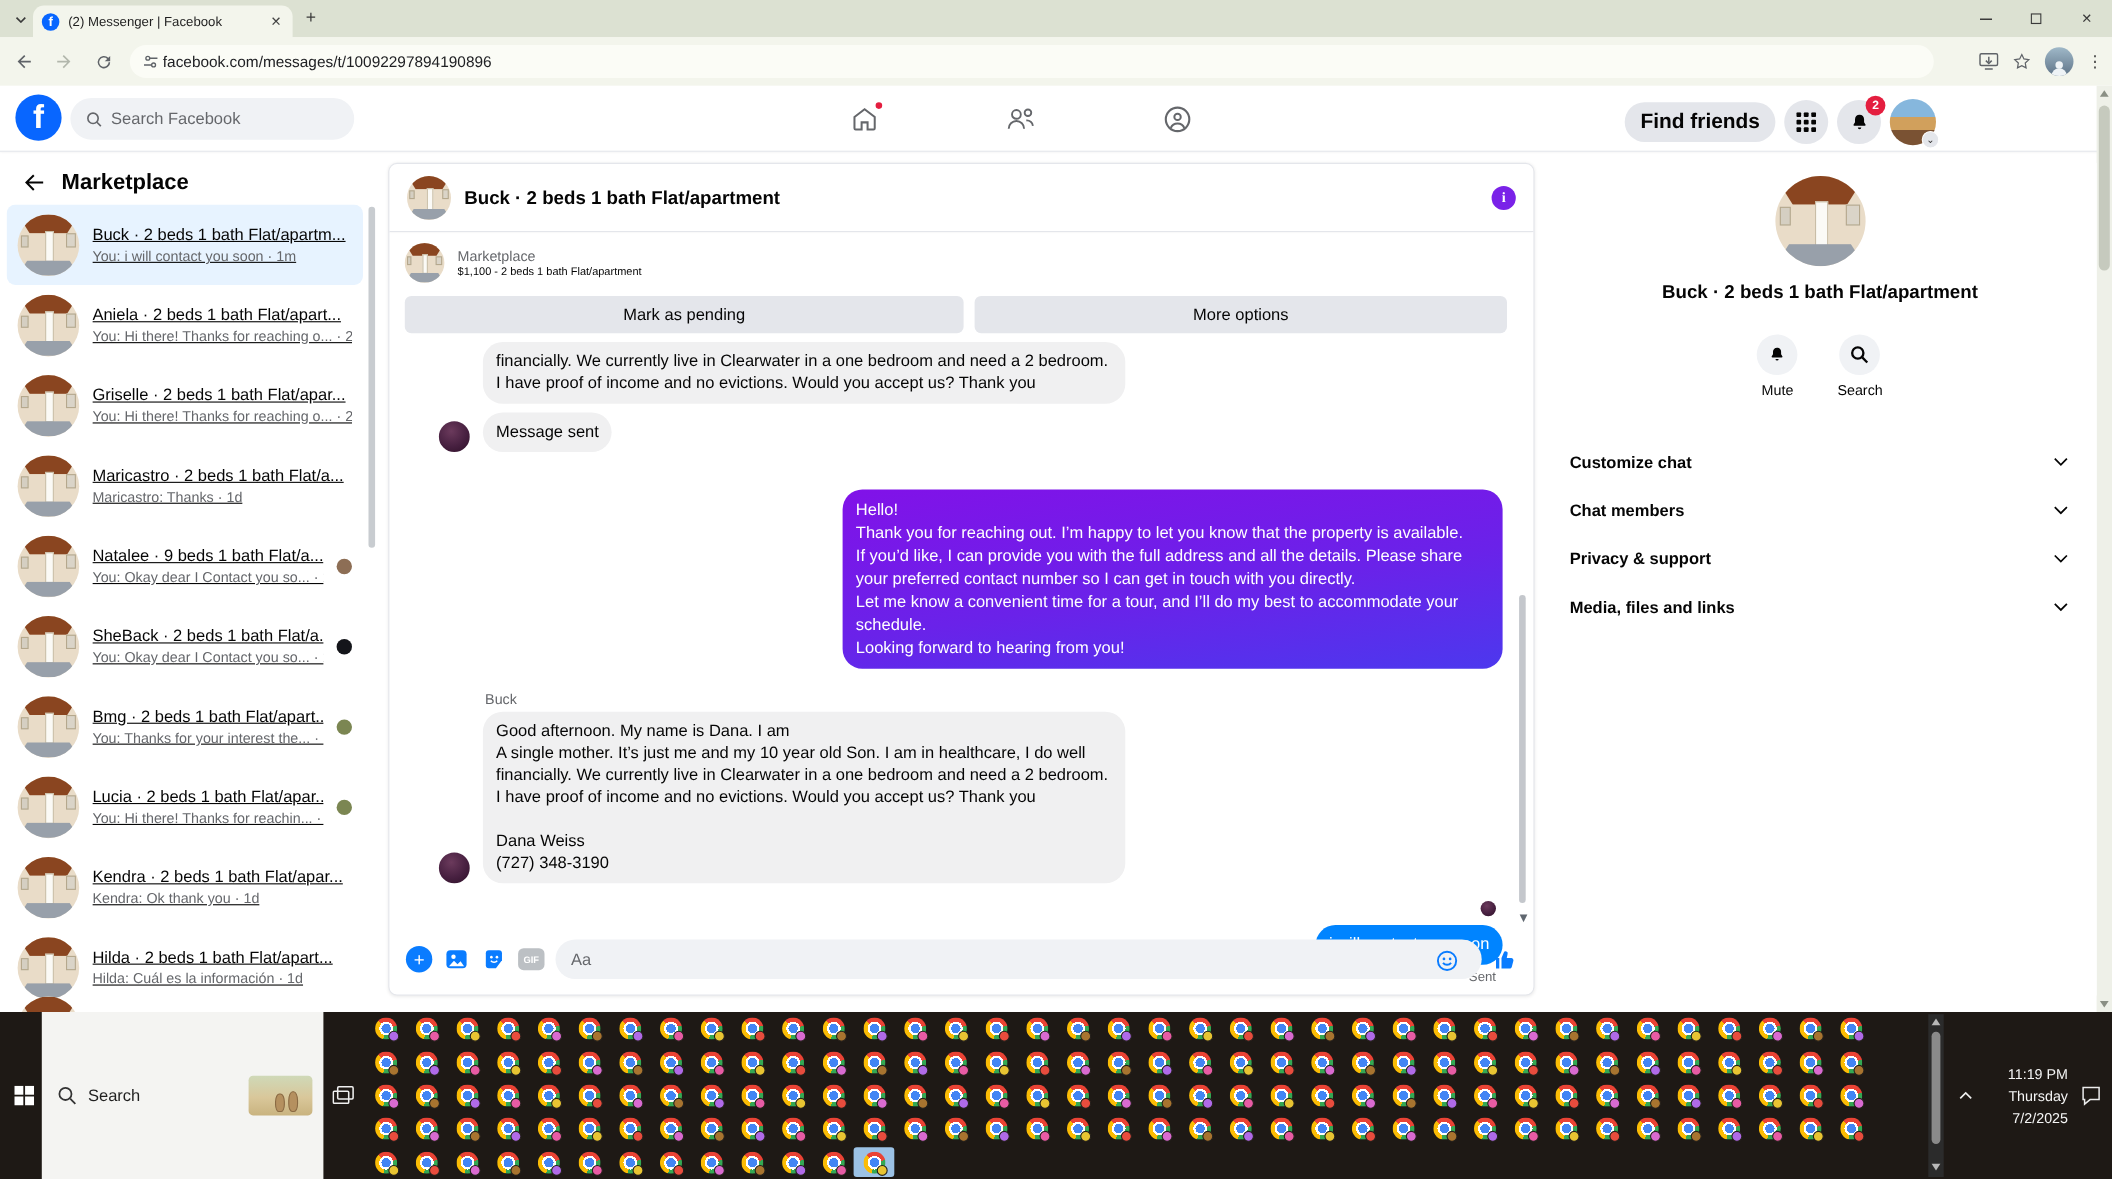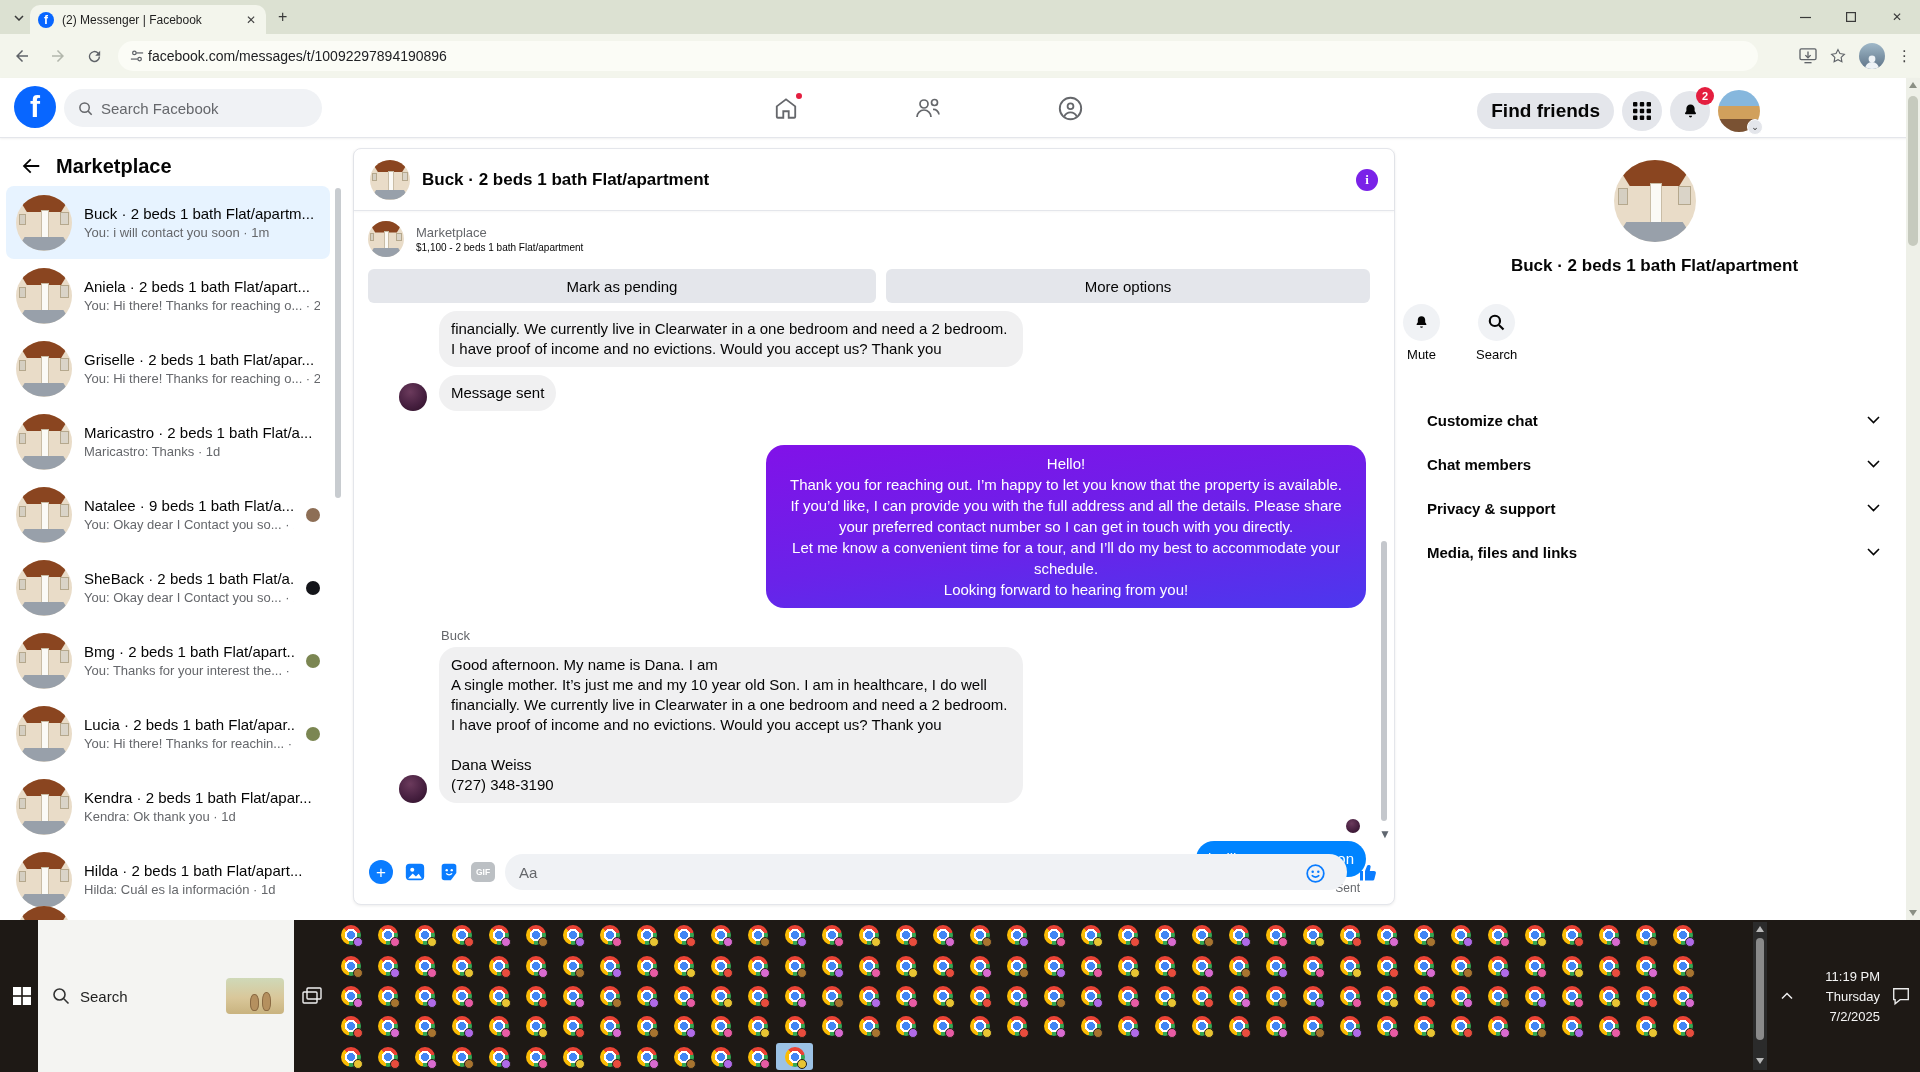--- a/index.html
+++ b/index.html
@@ -43,21 +43,21 @@
   .tri-dn{width:0;height:0;border-left:4px solid transparent;border-right:4px solid transparent;border-top:6px solid #8a8f84;margin:4px auto;}
   .pagescroll .thumb{position:absolute;left:2px;top:18px;width:10px;height:150px;border-radius:5px;background:#c6cabe;}
   .pagescroll .bot{position:absolute;bottom:0;left:0;width:14px;}
 
   
   .mk-head{position:absolute;left:0;top:146px;width:345px;height:40px;display:flex;align-items:center;gap:14px;padding-left:20px;}
   .mk-title{font-size:20px;font-weight:bold;}
   .conv-list{position:absolute;left:6px;top:186px;width:324px;height:734px;overflow:hidden;}
   .conv-item{height:73px;display:flex;align-items:center;gap:12px;padding:0 10px;border-radius:8px;position:relative;}
   .conv-item.selected{background:#e7f3ff;}
-  .conv-text{flex:1;min-width:0;}
+  .conv-text{flex:1;min-width:0;text-decoration:underline;}
   .conv-title{font-size:15px;font-weight:500;color:#050505;white-space:nowrap;overflow:hidden;}
   .conv-preview{font-size:13px;color:#65676b;white-space:nowrap;overflow:hidden;margin-top:3px;}
   .seen-dot{width:14px;height:14px;border-radius:50%;flex:0 0 auto;}
   .sb-scroll{position:absolute;left:335px;top:188px;width:6px;height:310px;border-radius:3px;background:#c8ccd0;}
   .partial-av{position:absolute;left:16px;top:906px;}
 
   
   .room{position:relative;border-radius:50%;overflow:hidden;background:#e9dcc8;flex:0 0 auto;}
   .av56{width:56px;height:56px;}
   .av40{width:40px;height:40px;}
@@ -88,39 +88,39 @@
   .btn1{width:508px;}
   .btn2{width:484px;}
 
   .msgs{position:absolute;left:45px;top:162px;width:967px;height:534px;display:flex;flex-direction:column;}
   .mrow{display:flex;align-items:flex-end;gap:12px;}
   .spacer28{width:28px;flex:0 0 auto;}
   .bubble{max-width:584px;padding:8px 12px;border-radius:18px;font-size:15px;line-height:20px;white-space:pre-line;}
   .bub-in{background:#f0f0f1;color:#050505;}
   .bub-purple{background:linear-gradient(172deg,#8112e8 0%,#6a22e9 55%,#4c38ee 100%);color:#fff;max-width:600px;line-height:21px;}
   .bub-blue{background:#0084ff;color:#fff;}
-  .right{justify-content:flex-end;text-align:center;}
+  .right{justify-content:flex-end;}
   .senderlbl{font-size:13px;color:#65676b;margin:14px 0 4px 42px;}
   .sentlbl{font-size:12px;color:#65676b;text-align:right;margin:4px 6px 0 0;}
   .chatscroll{position:absolute;right:7px;top:392px;width:6px;height:280px;border-radius:3px;background:#c4c7cc;}
   .chatscroll-dn{position:absolute;right:3px;top:678px;color:#606770;font-size:12px;}
 
   .composer{position:absolute;left:15px;bottom:10px;width:1012px;height:44px;display:flex;align-items:center;gap:10px;}
   .blueglyph{width:24px;height:24px;flex:0 0 auto;display:flex;align-items:center;justify-content:center;}
   .pluscirc{width:24px;height:24px;border-radius:50%;background:#0a7cff;color:#fff;font-size:17px;display:flex;align-items:center;justify-content:center;line-height:1;}
   .gifbox{width:24px;height:20px;border-radius:5px;background:#bcc0c4;color:#fff;font-size:8.5px;font-weight:bold;display:flex;align-items:center;justify-content:center;}
   .composer-input{flex:1;height:36px;border-radius:18px;background:#f0f2f5;border:none;outline:none;font-size:15px;padding:0 40px 0 14px;color:#050505;font-family:inherit;}
   .composer-input::placeholder{color:#65676b;}
   .emoji-in{position:absolute;right:54px;top:11px;}
 
   
   .details{position:absolute;left:1403px;top:148px;width:503px;height:757px;background:#fff;}
   .d-avatar{margin:12px auto 0;display:block;}
   .d-title{text-align:center;font-size:17px;font-weight:bold;margin-top:14px;}
-  .d-actions{display:flex;justify-content:flex-start;gap:36px;margin-top:28px;}
+  .d-actions{display:flex;justify-content:center;gap:36px;margin-top:28px;}
   .d-act{display:flex;flex-direction:column;align-items:center;gap:6px;}
   .d-circ{width:37px;height:37px;border-radius:50%;background:#f0f2f5;display:flex;align-items:center;justify-content:center;}
   .d-lbl{font-size:13px;}
   .d-sections{margin-top:36px;}
   .d-row{height:44px;display:flex;align-items:center;justify-content:space-between;padding:0 26px 0 24px;}
   .d-row span{font-size:15px;font-weight:600;}
 
   
   .taskbar{position:absolute;left:0;top:920px;width:1920px;height:152px;background:#1e1915;}
   .startbtn{position:absolute;left:8px;top:0;width:28px;height:152px;display:flex;align-items:center;justify-content:center;}

